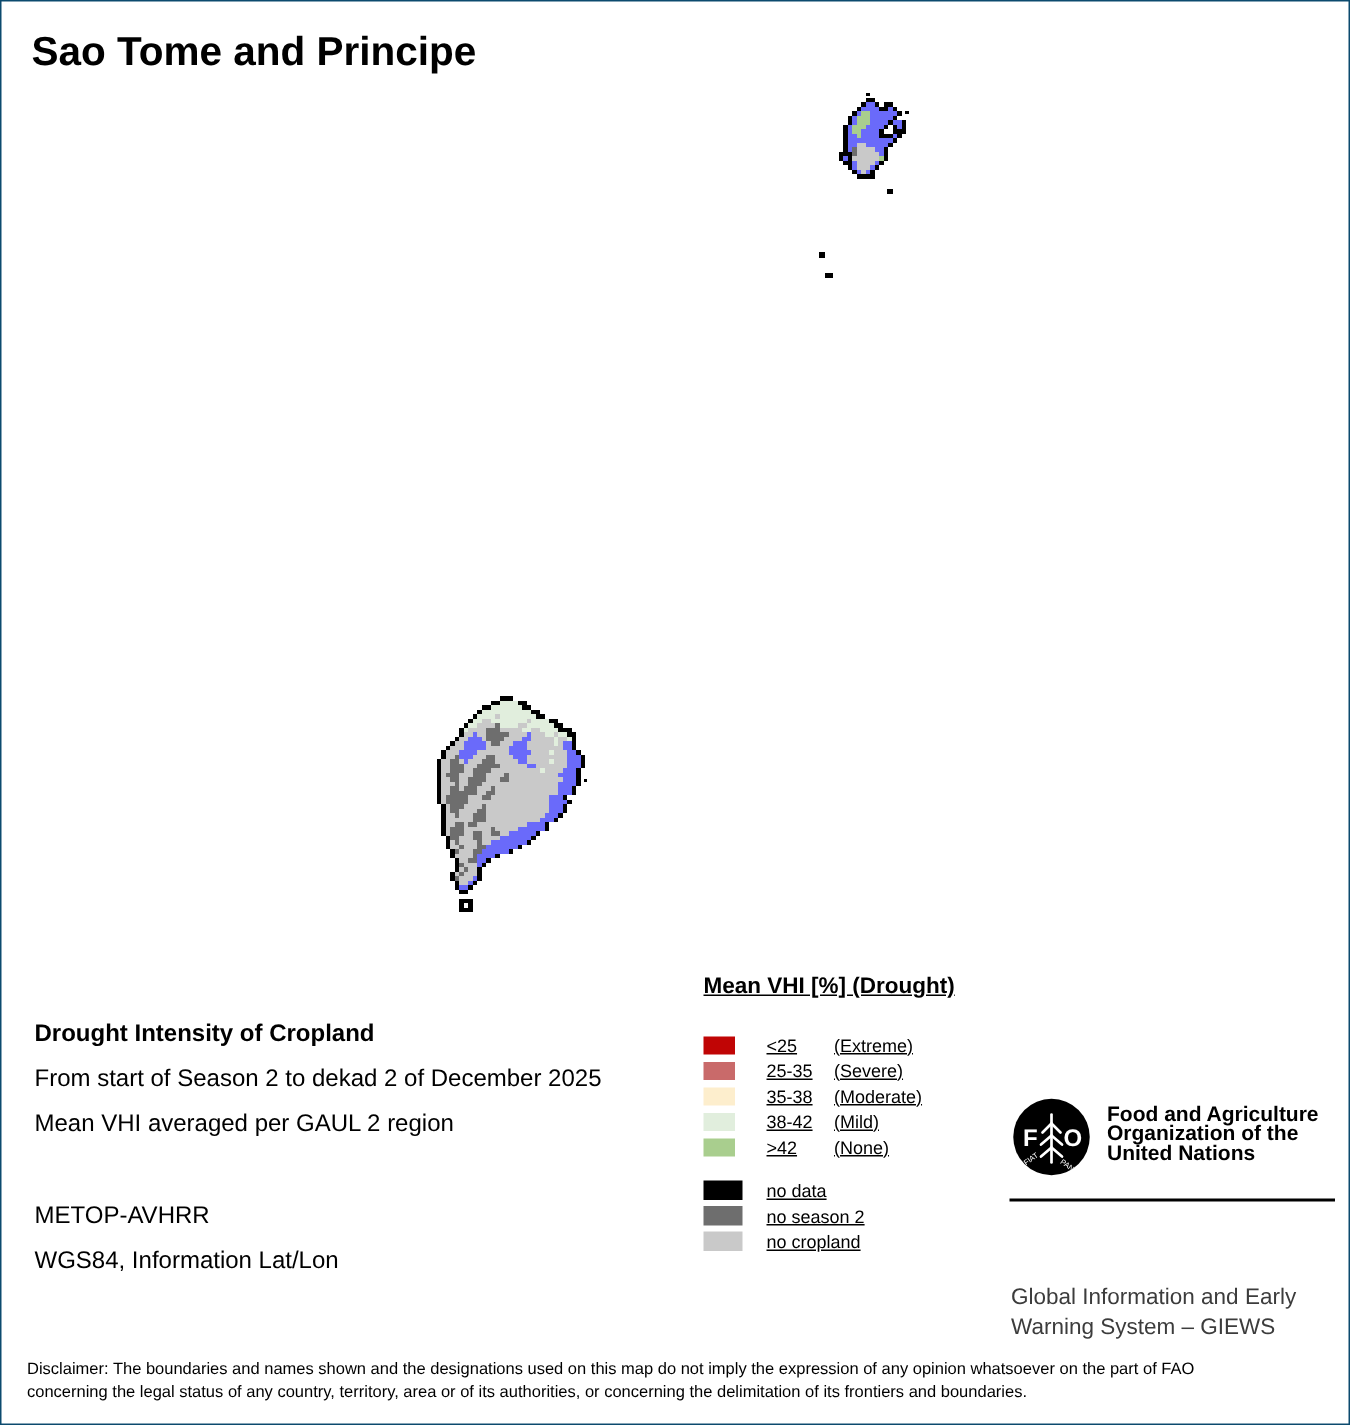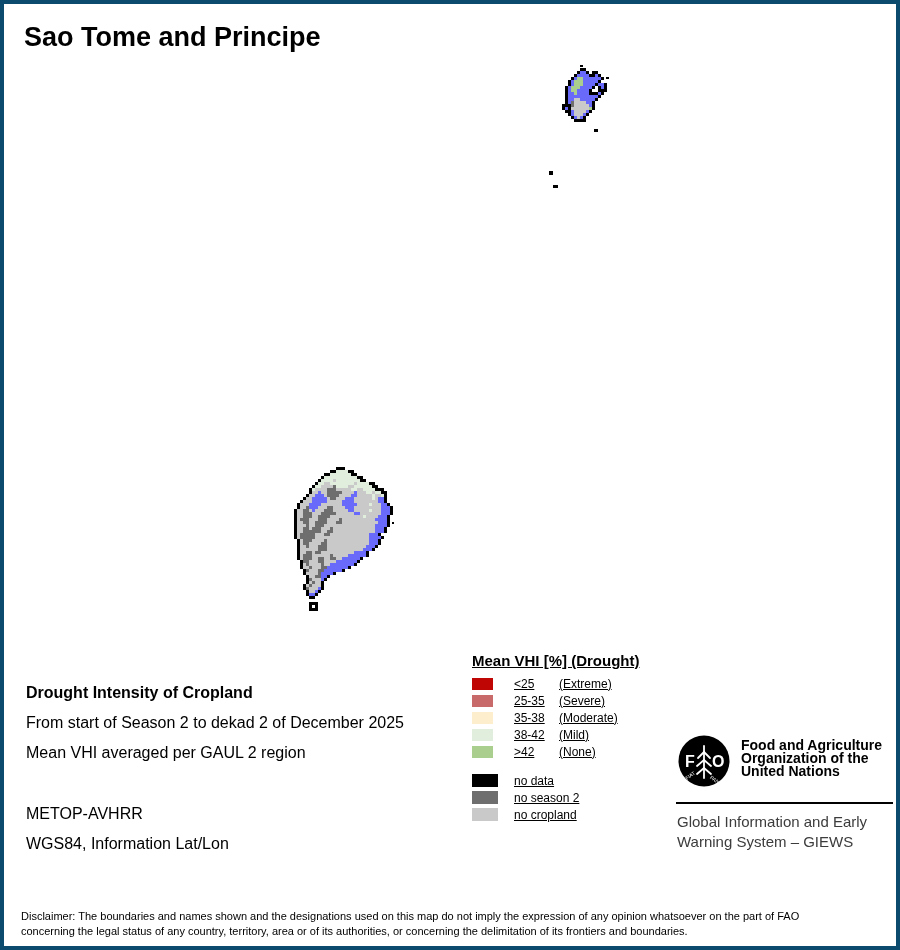--- a/index.html
+++ b/index.html
@@ -1,51 +1,51 @@
 <!DOCTYPE html>
 <html><head>
 <meta charset="utf-8">
 <style>
   html,body{margin:0;padding:0;background:#ffffff;}
   .frame{
     position:relative;
     width:900px;height:950px;
     box-sizing:border-box;
-    border:4px solid #0c4a6e;
+    border:1px solid #0c4a6e;
     background:#fff;
     font-family:"Liberation Sans", sans-serif;
     overflow:hidden;
   }
   .page-title{
     position:absolute;left:20px;top:18px;
     font-size:27px;font-weight:bold;color:#000;margin:0;
   }
   #islands-svg{position:absolute;left:0;top:0;shape-rendering:crispEdges;}
   
   .info-line{position:absolute;left:22px;font-size:16px;color:#000000;white-space:nowrap;margin-top:25px;}
   .info-heading{top:655px;font-weight:bold;}
   .info-period{top:685px;}
   .info-agg{top:715px;}
   .info-sensor{top:776px;}
   .info-proj{top:806px;}
   
   .legend{position:absolute;left:468px;top:648px;width:220px;}
-  .legend-title{font-size:15px;font-weight:bold;text-decoration:underline;color:#000;margin-bottom:6px;white-space:nowrap;}
+  .legend-title{font-size:15px;font-weight:bold;text-decoration:underline;color:#000;margin-bottom:22px;white-space:nowrap;}
   .legend-row{display:flex;align-items:center;height:17px;text-decoration:underline;}
   .legend-swatch{width:21px;height:12px;margin-right:21px;flex:0 0 auto;}
   .legend-range{display:inline-block;width:34px;font-size:12px;color:#000;}
   .legend-name{font-size:12px;color:#000;white-space:nowrap;margin-left:11px;}
   .legend-other{margin-top:12px;}
   .legend-other .legend-swatch{width:26px;height:13px;margin-right:16px;}
   .legend-label{font-size:12px;color:#000;white-space:nowrap;}
   
   .fao-logo{position:absolute;left:674px;top:731px;}
   .fao-org{position:absolute;left:737px;top:735px;font-size:14px;font-weight:bold;line-height:13px;color:#000;}
   .fao-divider{position:absolute;left:672px;top:798px;width:217px;height:2px;background:#000;}
-  .fao-giews{position:absolute;left:673px;top:808px;font-size:15px;line-height:19.5px;color:#3c3c3c;}
+  .fao-giews{position:absolute;left:673px;top:854px;font-size:15px;line-height:19.5px;color:#3c3c3c;}
   
   .disclaimer{position:absolute;left:17px;top:905px;font-size:11px;line-height:14.5px;color:#000;white-space:nowrap;}
 </style>
 </head>
 <body>
 
 <div class="frame">
 
   <h1 class="page-title">Sao Tome and Principe</h1>
 

